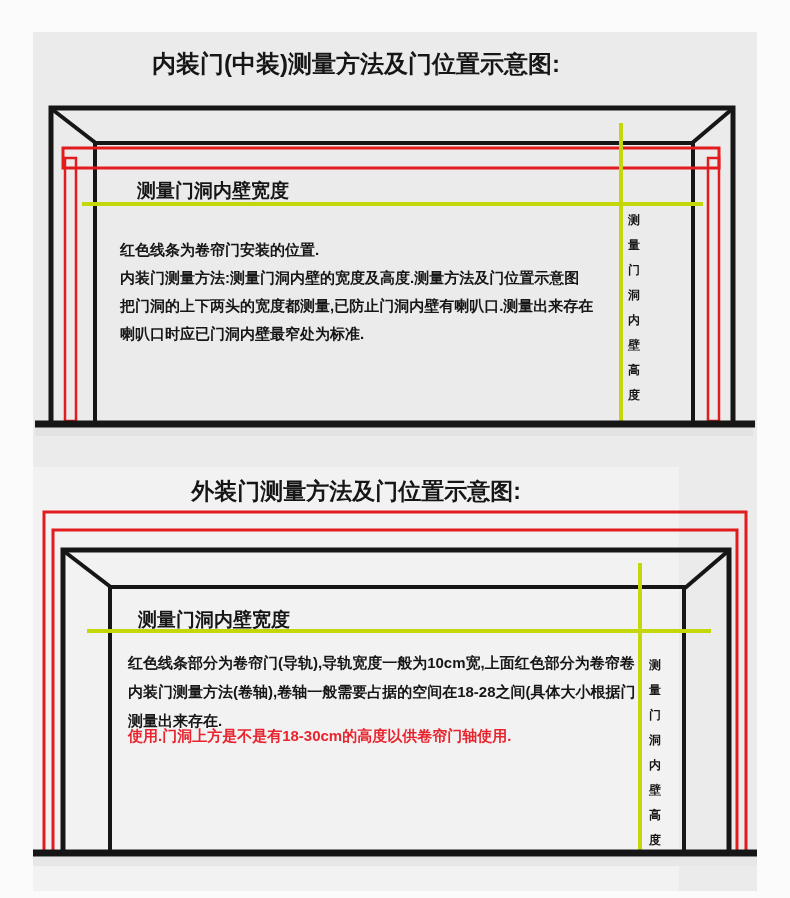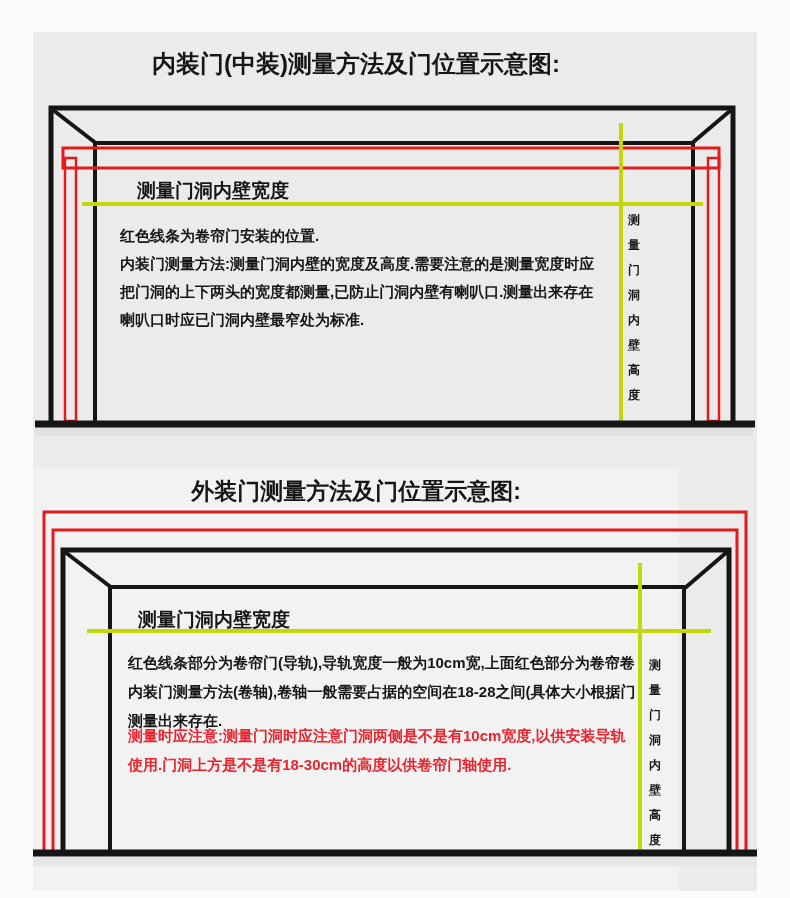--- a/index.html
+++ b/index.html
@@ -65,23 +65,23 @@
       <rect class="r frame" x="675" y="126" width="11" height="263" stroke-width="2.5"></rect>
 
       <line class="y" x1="49" y1="172" x2="670" y2="172" stroke-width="4"></line>
       <line class="y" x1="588" y1="91" x2="588" y2="391" stroke-width="4"></line>
 
       <line class="k" x1="2" y1="392" x2="722" y2="392" stroke-width="7"></line>
     </svg>
 
     <div class="lbl" style="left:104px;top:146px;">测量门洞内壁宽度</div>
 
-    <div class="bodytxt" style="left:87px;top:190px;">
+    <div class="bodytxt" style="left:87px;top:204px;">
       <div class="bl">红色线条为卷帘门安装的位置.</div>
-      <div class="bl">内装门测量方法:测量门洞内壁的宽度及高度.需要注意的是测量宽度时应</div>
+      <div class="bl">内装门测量方法:测量门洞内壁的宽度及高度.测量方法及门位置示意图</div>
       <div class="bl">把门洞的上下两头的宽度都测量,已防止门洞内壁有喇叭口.测量出来存在</div>
       <div class="bl">喇叭口时应已门洞内壁最窄处为标准.</div>
     </div>
 
     <div class="vlabel" style="left:592px;top:176px;">测量门洞内壁高度</div>
   </section>
 
   <section class="panel panel2">
     <div class="ttl">外装门测量方法及门位置示意图:</div>
 
@@ -107,20 +107,19 @@
 
     <div class="lbl" style="left:105px;top:140px;">测量门洞内壁宽度</div>
 
     <div class="bodytxt" style="left:95px;top:181px;">
       <div class="bl">红色线条部分为卷帘门(导轨),导轨宽度一般为10cm宽,上面红色部分为卷帘卷</div>
       <div class="bl">内装门测量方法(卷轴),卷轴一般需要占据的空间在18-28之间(具体大小根据门</div>
       <div class="bl">测量出来存在.</div>
     </div>
 
     <div class="warntxt" style="left:95px;top:254px;">
-      <div class="bl">测量时应注意:测量门洞时应注意门洞两侧是不是有10cm宽度,以供安装导轨</div>
       <div class="bl">使用.门洞上方是不是有18-30cm的高度以供卷帘门轴使用.</div>
     </div>
 
     <div class="vlabel" style="left:613px;top:186px;">测量门洞内壁高度</div>
   </section>
 
 </div>
 
 </body></html>

